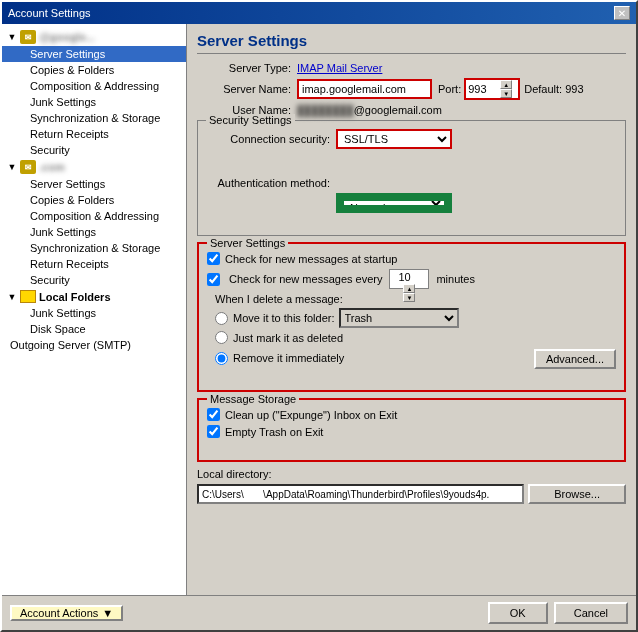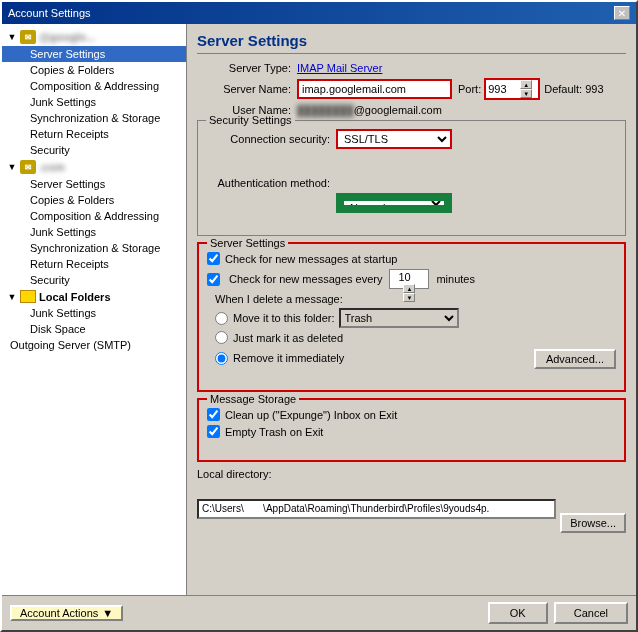--- a/index.html
+++ b/index.html
@@ -271,30 +271,29 @@
       border-top-color: #ffffff;
       border-left-color: #ffffff;
       border-right-color: #808080;
       border-bottom-color: #808080;
       font-size: 11px;
       cursor: pointer;
       margin-top: 2px;
     }
 
     .browse-btn {
-      padding: 2px 8px;
+      padding: 2px 24px;
       background: #d4d0c8;
       border: 2px solid;
       border-top-color: #ffffff;
       border-left-color: #ffffff;
       border-right-color: #808080;
       border-bottom-color: #808080;
       font-size: 11px;
       cursor: pointer;
-      margin-top: 29px;
     }
 
     .local-dir-row {
       display: flex;
       align-items: center;
       gap: 4px;
       margin-top: 4px;
     }
 
     .local-dir-label {
@@ -423,21 +422,21 @@
     <div class="main-panel">
       <div class="panel-title">Server Settings</div>
 
       <div class="field-row">
         <span class="field-label">Server Type:</span>
         <span class="server-type-link">IMAP Mail Server</span>
       </div>
 
       <div class="field-row">
         <span class="field-label">Server Name:</span>
-        <input type="text" class="text-input text-input-server" style="border: 2px solid rgb(204, 0, 0); width: 155px;" value="imap.googlemail.com">
+        <input type="text" class="text-input text-input-server" style="border: 2px solid rgb(204, 0, 0); width: 135px;" value="imap.googlemail.com">
         <span style="margin-left:6px; margin-right:3px;">Port:</span>
         <div style="display:flex; align-items:center; border: 2px solid #cc0000; background:white; width:56px; height:22px;">
           <input type="text" style="border: none; width: 34px; font-size: 11px; padding: 1px 2px; outline: none;" value="993">
           <div class="spin-buttons">
             <div class="spin-btn">▲</div>
             <div class="spin-btn">▼</div>
           </div>
         </div>
         <span class="default-text">Default: 993</span>
       </div>

